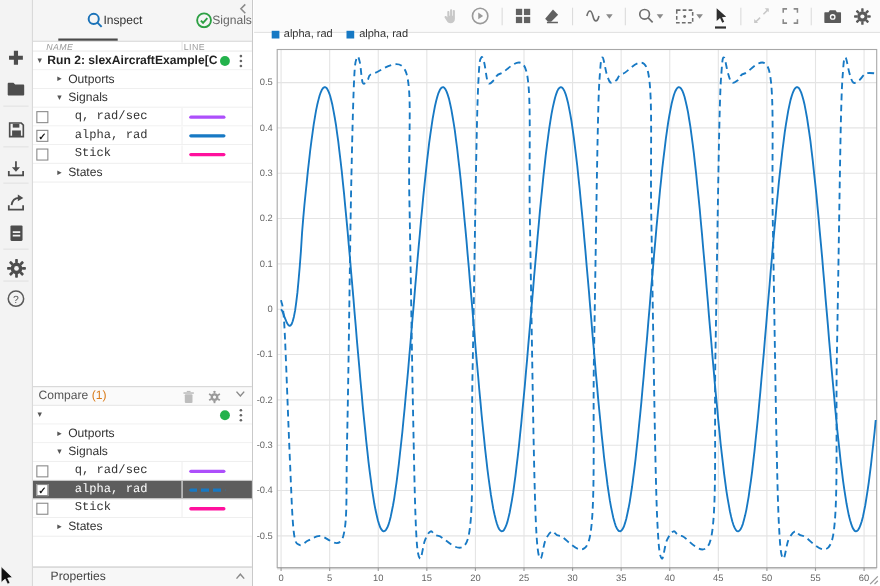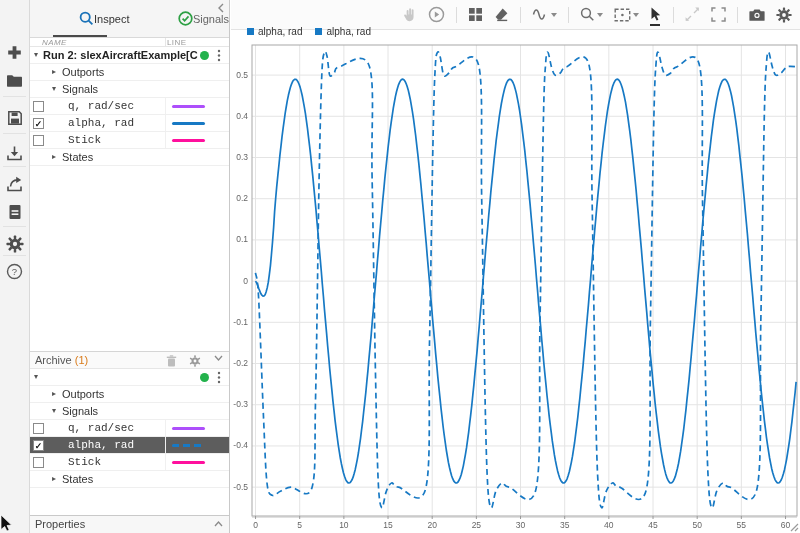--- a/index.html
+++ b/index.html
@@ -56,21 +56,21 @@
 
   .archive { position:absolute; left:0; top:351px; width:199px; }
   .archive-header { position:relative; height:18px; line-height:17px; border-top:1px solid #d5d5d5;
                     border-bottom:1px solid #e6e6e6; background:#fafafa; font-size:11px; color:#555; }
   .archive-header .t { position:absolute; left:5px; }
   .archive-header .cnt { color:#d97b1a; }
   .ah-ic { position:absolute; top:3px; }
 
   .props-bar { position:absolute; left:0; bottom:0; width:199px; height:18px; line-height:17px;
                background:#f7f7f7; border-top:1px solid #c9c9c9; font-size:11px; color:#444; }
-  .props-bar .t { position:absolute; left:5px; }
+  .props-bar .t { position:absolute; left:16px; }
   .props-bar svg { position:absolute; right:6px; top:5px; }
 
   
   .chart-pane { position:absolute; left:231px; top:0; width:569px; height:533px; background:#fff; }
   .chart-toolbar { position:absolute; top:0; left:0; right:0; height:30px; background:#fbfbfb;
                    border-bottom:1px solid #e3e3e3; display:flex; align-items:center;
                    justify-content:flex-end; gap:11px; padding-right:8px; }
   .tb-btn { display:flex; align-items:center; gap:2px; cursor:pointer; position:relative; }
   .tb-sep { width:1px; height:16px; background:#dcdcdc; }
   .tb-btn.active::after { content:""; position:absolute; left:0; right:2px; bottom:-4px; border-bottom:2px solid #2f2f2f; }
@@ -224,21 +224,21 @@
       <span class="tw">Stick</span>
       <span class="swatch" style="background: rgb(255, 16, 157);"></span>
     </div>
     <div class="row group">
       <span class="exp">▸</span>
       <span class="tw">States</span>
     </div>
 
     <div class="archive">
       <div class="archive-header">
-        <span class="t"><span>Archive</span>
+        <span class="t"><span>Compare</span>
           <span class="cnt" style="color: rgb(217, 123, 26);">(1)</span></span>
         <svg class="ah-ic" style="right:52px" width="11" height="12" viewBox="0 0 11 12">
             <rect x="2" y="3.4" width="7" height="8" rx="1" fill="#bdbdbd"></rect>
             <rect x="0.8" y="1.6" width="9.4" height="1.4" fill="#bdbdbd"></rect>
             <rect x="3.8" y="0.3" width="3.4" height="1.3" fill="#bdbdbd"></rect>
           </svg>
         <svg class="ah-ic" style="right:28px" width="12" height="12" viewBox="0 0 16 16">
             <g fill="#9a9a9a">
               <circle cx="8" cy="8" r="4.7"></circle>
               <rect x="6.9" y="0.4" width="2.2" height="3.2" rx=".6"></rect>

